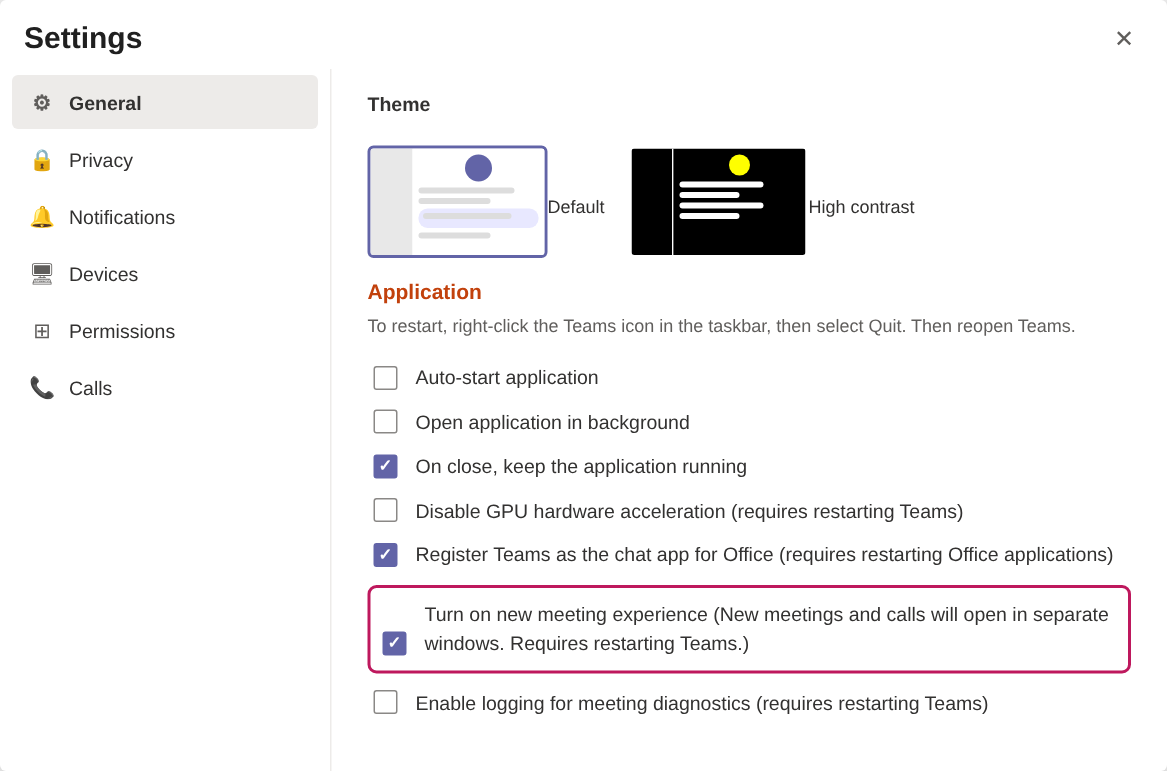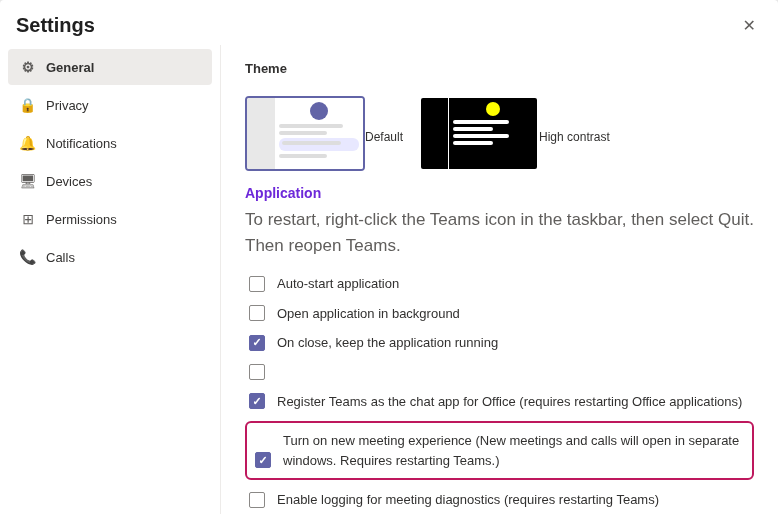--- a/index.html
+++ b/index.html
@@ -219,25 +219,25 @@
       background: #fff;
       border-radius: 2px;
       margin-bottom: 3px;
     }
     .theme-hc-line.short { width: 50%; }
     .theme-hc-line.medium { width: 70%; }
 
     .app-section-title {
       font-size: 14px;
       font-weight: 600;
-      color: #6d28d9;
+      color: #c2410c;
       margin-bottom: 6px;
     }
     .app-desc {
-      font-size: 17px;
+      font-size: 12px;
       color: #605e5c;
       margin-bottom: 16px;
       line-height: 1.5;
     }
     .checkbox-row {
       display: flex;
       align-items: flex-end;
       margin-bottom: 10px;
       padding: 0 4px;
     }
@@ -371,20 +371,21 @@
           <div class="checkbox-row">
             <div class="checkbox-wrapper">
               <div class="checkbox-box checked"></div>
             </div>
             <span class="checkbox-label">On close, keep the application running</span>
           </div>
           <div class="checkbox-row">
             <div class="checkbox-wrapper">
               <div class="checkbox-box"></div>
             </div>
+            <span class="checkbox-label">Disable GPU hardware acceleration (requires restarting Teams)</span>
           </div>
           <div class="checkbox-row">
             <div class="checkbox-wrapper">
               <div class="checkbox-box checked"></div>
             </div>
             <span class="checkbox-label">Register Teams as the chat app for Office (requires restarting Office applications)</span>
           </div>
           <div class="checkbox-row highlighted">
             <div class="checkbox-wrapper">
               <div class="checkbox-box checked"></div>

